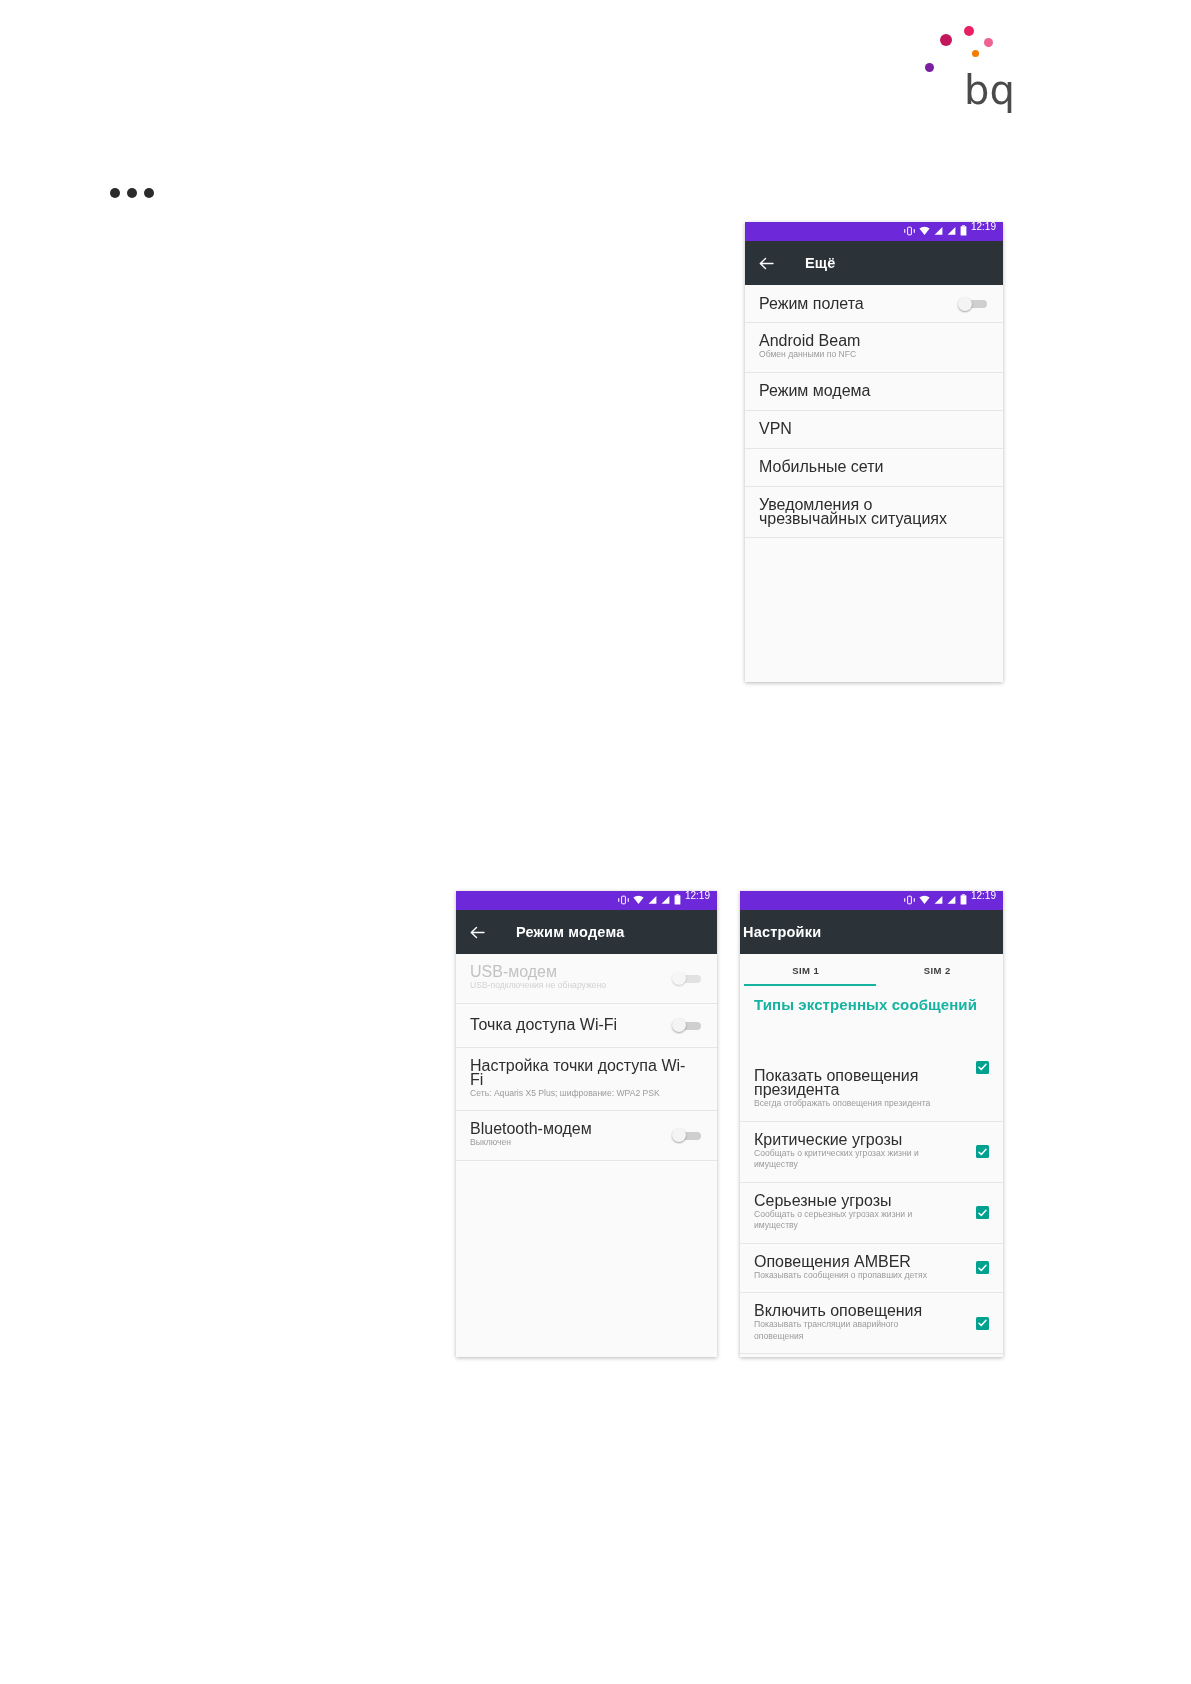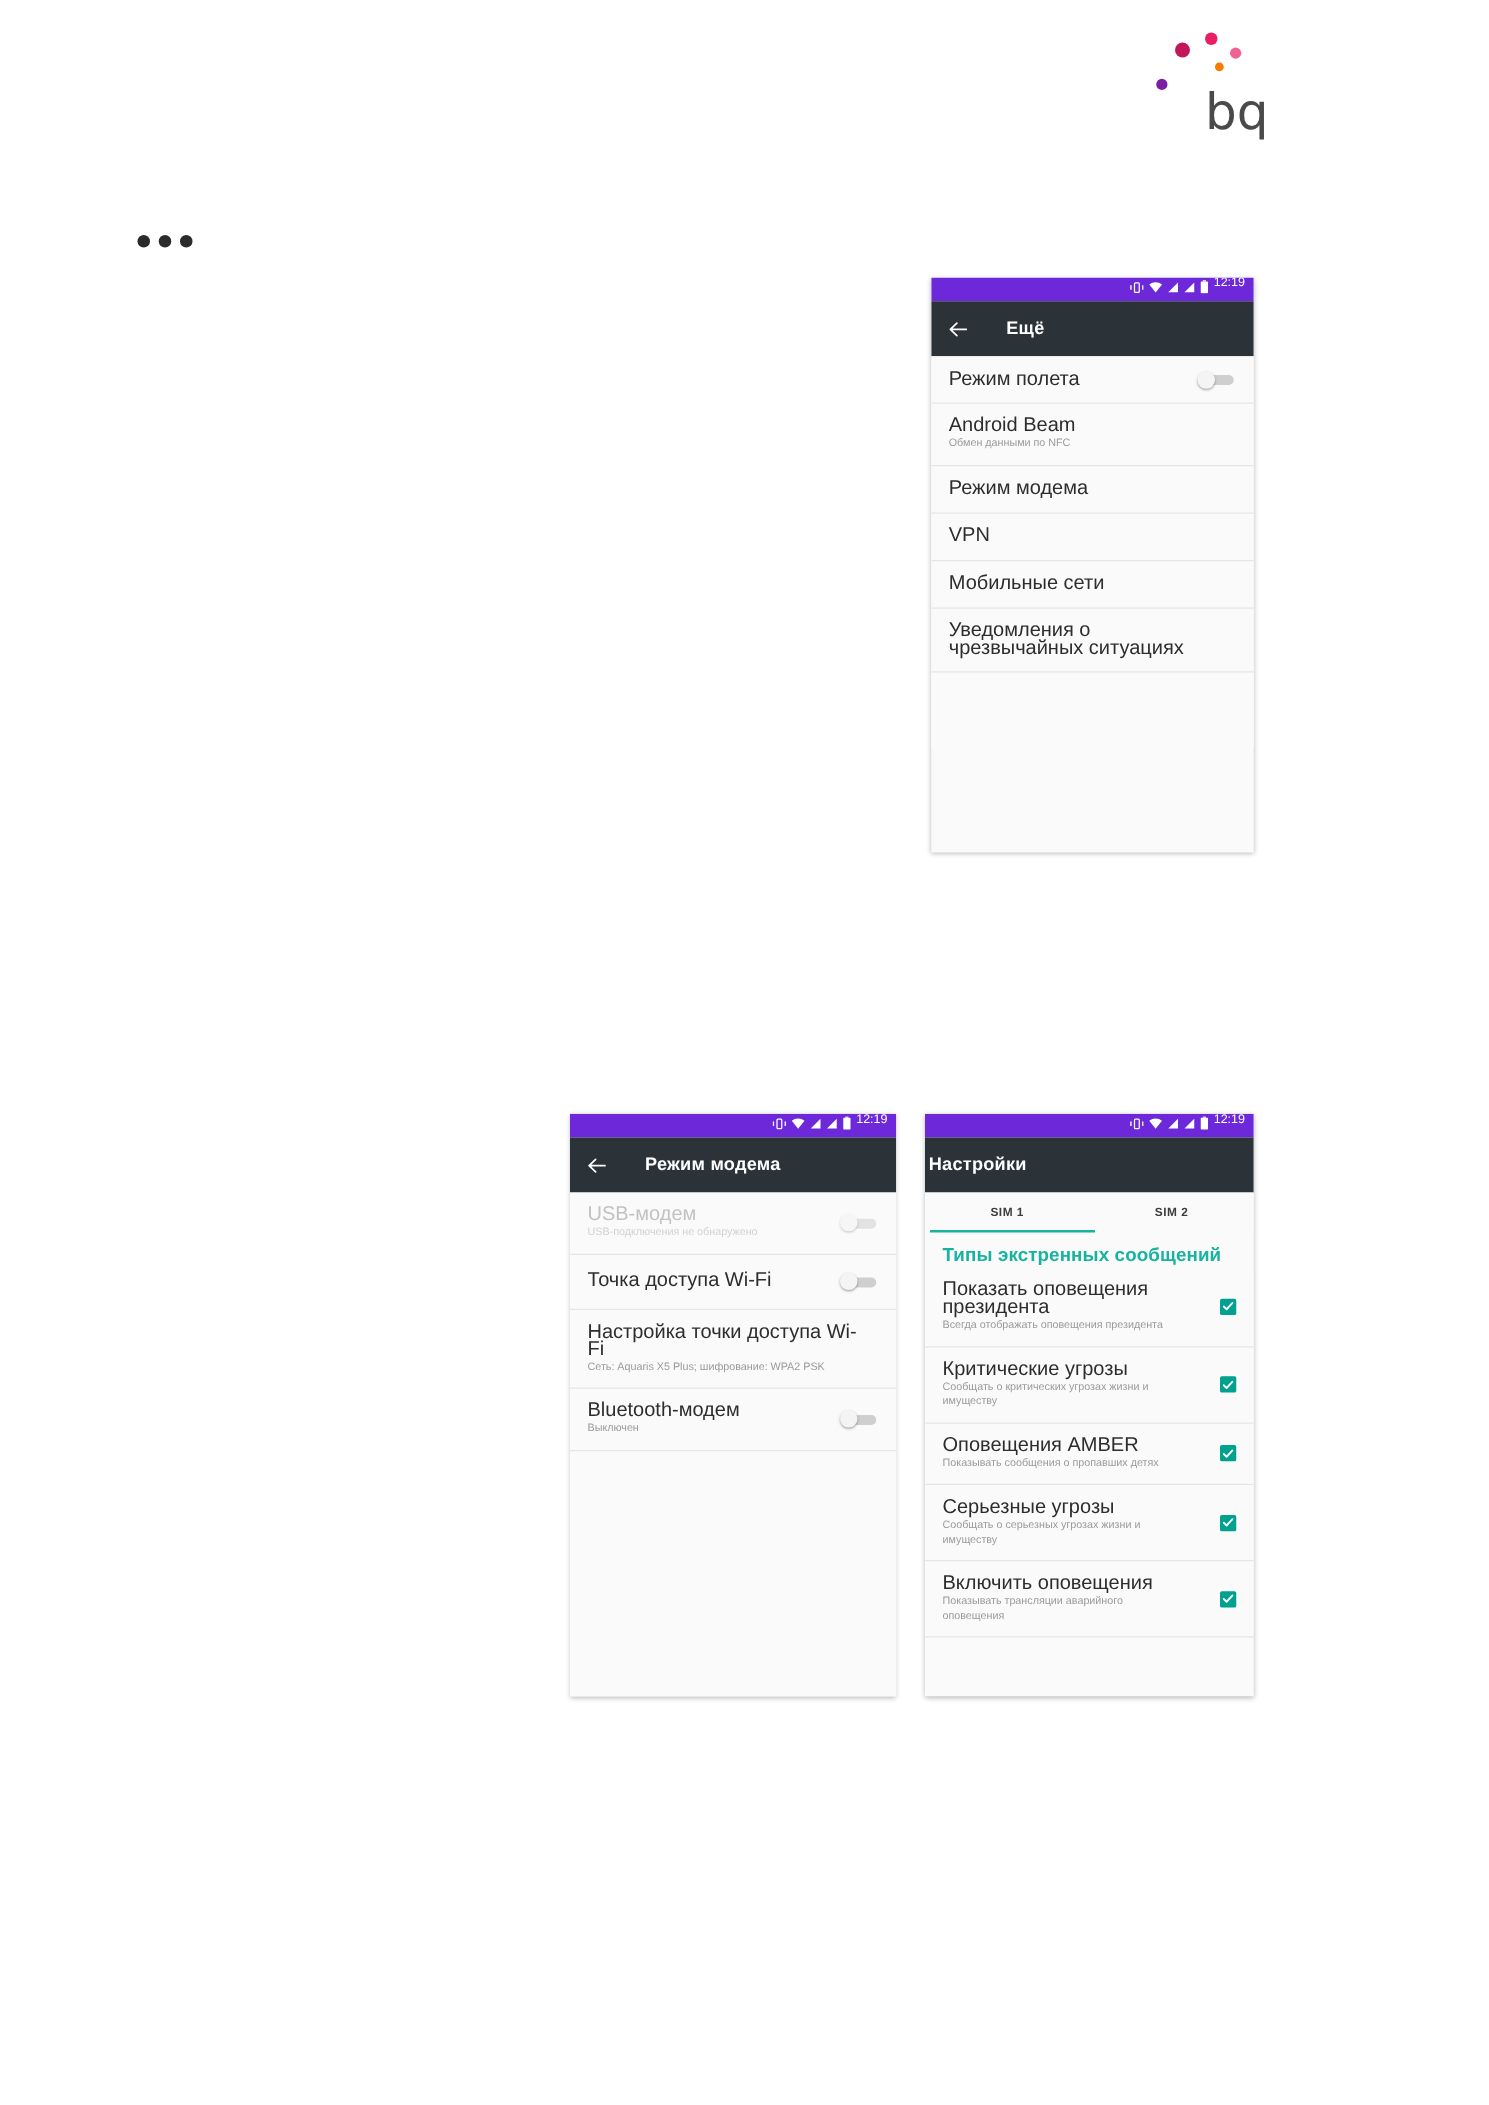--- a/index.html
+++ b/index.html
@@ -319,21 +319,21 @@
         <span>SIM 2</span>
       </div>
       <div class="tab-underline"></div>
     </div>
 
     <div class="section-head">Типы экстренных сообщений</div>
 
     <div class="list">
 
       <div class="row" style="padding-top:6px;">
-        <div class="texts" style="max-width:190px;">
+        <div class="texts" style="max-width:190px;margin-top:44px;">
           <div class="t1">Показать оповещения президента</div>
           <div class="t2">Всегда отображать оповещения президента</div>
         </div>
         <div class="checkbox">
           <svg width="9" height="8" viewBox="0 0 9 8">
               <path d="M1 4.2 L3.3 6.4 L8 1.3" fill="none" stroke="#fff" stroke-width="1.5" stroke-linecap="round" stroke-linejoin="round"></path>
             </svg>
         </div>
       </div>
 
@@ -344,34 +344,34 @@
         </div>
         <div class="checkbox">
           <svg width="9" height="8" viewBox="0 0 9 8">
               <path d="M1 4.2 L3.3 6.4 L8 1.3" fill="none" stroke="#fff" stroke-width="1.5" stroke-linecap="round" stroke-linejoin="round"></path>
             </svg>
         </div>
       </div>
 
       <div class="row">
         <div class="texts" style="max-width:190px;">
+          <div class="t1">Серьезные угрозы</div>
+          <div class="t2">Сообщать о серьезных угрозах жизни и имуществу</div>
+        </div>
+        <div class="checkbox">
+          <svg width="9" height="8" viewBox="0 0 9 8">
+              <path d="M1 4.2 L3.3 6.4 L8 1.3" fill="none" stroke="#fff" stroke-width="1.5" stroke-linecap="round" stroke-linejoin="round"></path>
+            </svg>
+        </div>
+      </div>
+
+      <div class="row">
+        <div class="texts" style="max-width:190px;">
           <div class="t1">Оповещения AMBER</div>
           <div class="t2">Показывать сообщения о пропавших детях</div>
-        </div>
-        <div class="checkbox">
-          <svg width="9" height="8" viewBox="0 0 9 8">
-              <path d="M1 4.2 L3.3 6.4 L8 1.3" fill="none" stroke="#fff" stroke-width="1.5" stroke-linecap="round" stroke-linejoin="round"></path>
-            </svg>
-        </div>
-      </div>
-
-      <div class="row">
-        <div class="texts" style="max-width:190px;">
-          <div class="t1">Серьезные угрозы</div>
-          <div class="t2">Сообщать о серьезных угрозах жизни и имуществу</div>
         </div>
         <div class="checkbox">
           <svg width="9" height="8" viewBox="0 0 9 8">
               <path d="M1 4.2 L3.3 6.4 L8 1.3" fill="none" stroke="#fff" stroke-width="1.5" stroke-linecap="round" stroke-linejoin="round"></path>
             </svg>
         </div>
       </div>
 
       <div class="row">
         <div class="texts" style="max-width:190px;">

